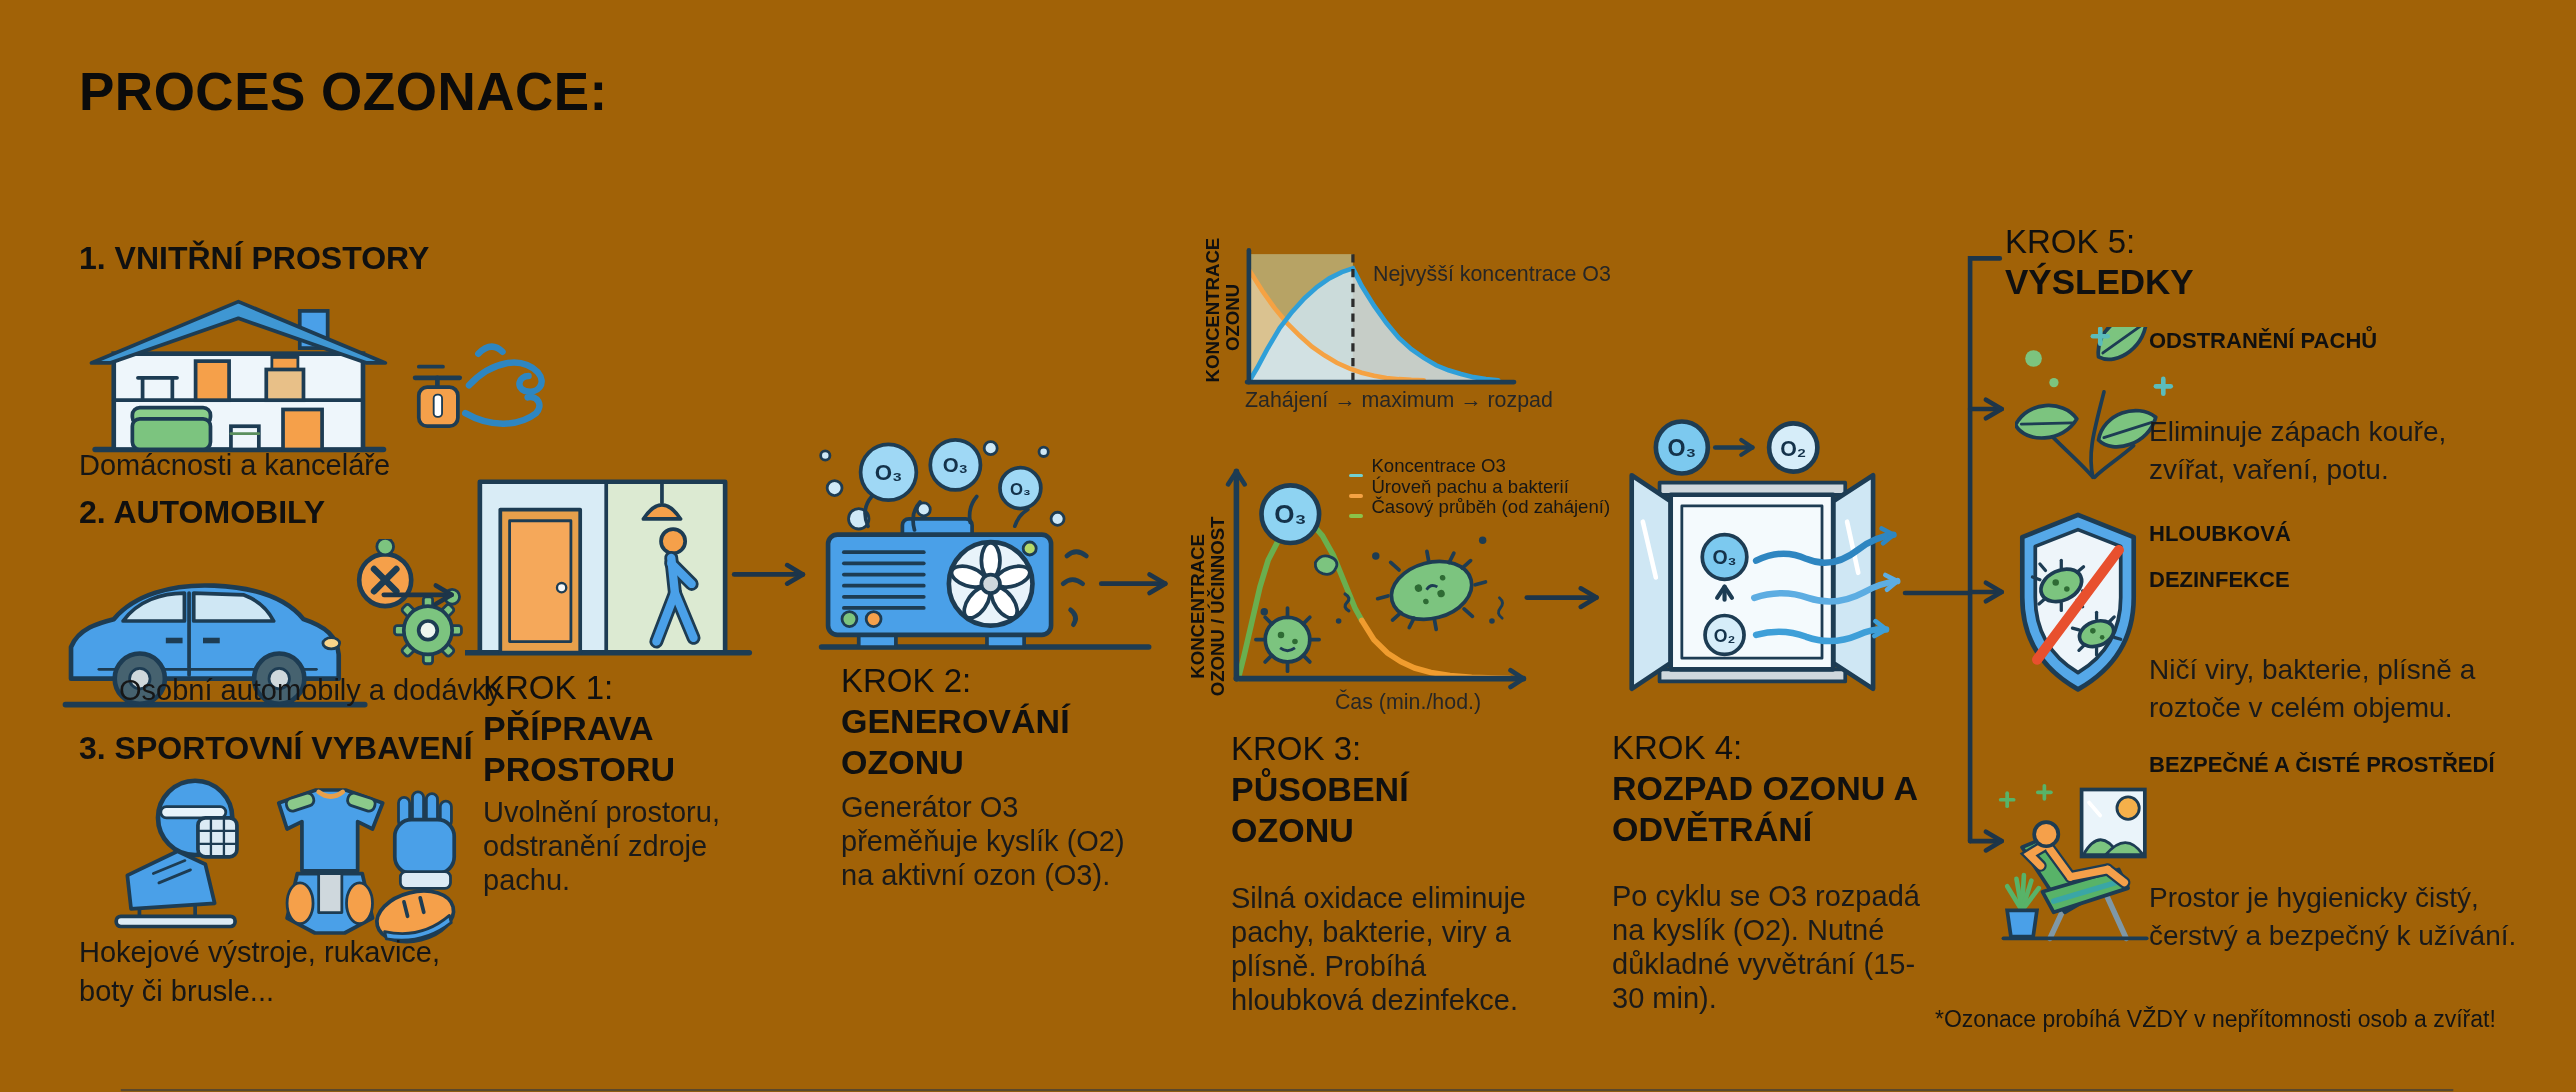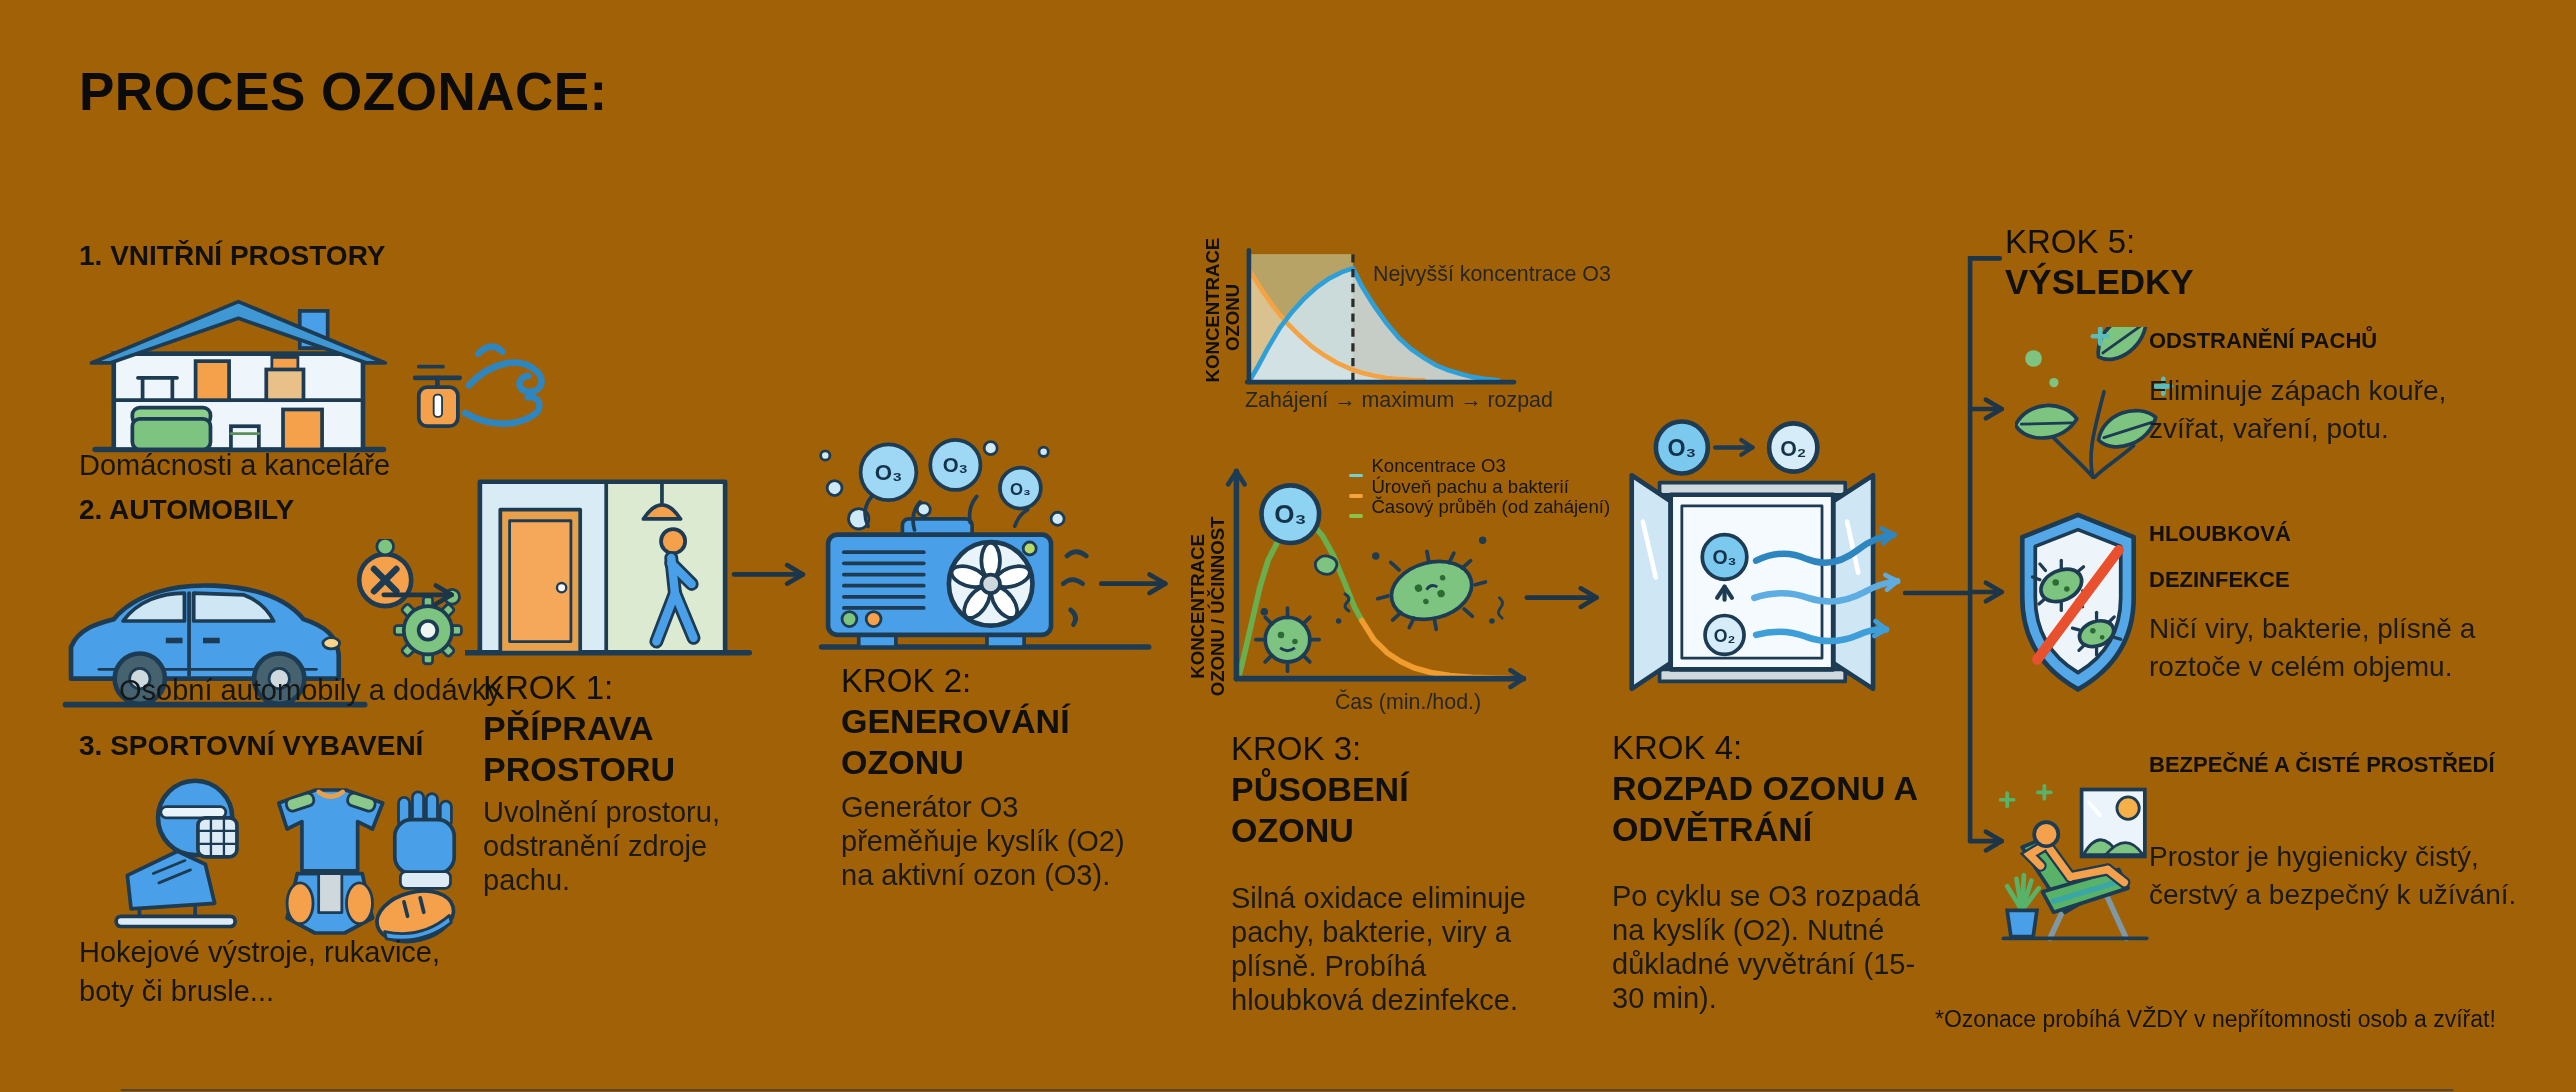--- a/index.html
+++ b/index.html
@@ -1,26 +1,26 @@
 <!DOCTYPE html>
 <html style="font-size:15px"><head>
 <meta charset="utf-8">
 <style>
   html,body{margin:0;padding:0;background:#fff;}
   #canvas{position:relative;width:2576px;height:1093px;background:#a16207;overflow:hidden;
           font-family:"Liberation Sans",sans-serif;color:#101010;}
   .abs{position:absolute;}
   .h-title{font-size:53px;font-weight:700;letter-spacing:0.5px;color:#0b0b0b;white-space:nowrap;}
-  .sec-h{font-size:28px;font-weight:700;white-space:nowrap;}
+  .sec-h{font-size:32px;font-weight:700;white-space:nowrap;}
   .cap{font-size:29px;line-height:39px;color:#161616;}
   .step-label{font-size:33px;color:#101010;white-space:nowrap;}
   .step-title{font-size:34px;font-weight:700;line-height:41px;}
   .step-desc{font-size:29px;line-height:34px;color:#1a1a1a;}
   .res-title{font-size:22px;font-weight:700;line-height:46px;}
-  .res-desc{font-size:28px;line-height:38px;color:#1a1a1a;}
+  .res-desc{font-size:28px;line-height:38px;color:#1a1a1a;margin-top:41px;}
   .axis-label{font-size:18.6px;font-weight:700;line-height:20.4px;text-align:center;color:#101010;
               transform:rotate(-90deg);white-space:nowrap;}
   .chart-note{font-size:21.4px;color:#262626;white-space:nowrap;}
   .legend-row{display:flex;align-items:flex-end;height:20.4px;font-size:18.6px;color:#161616;white-space:nowrap;}
   .dash{display:inline-block;width:14px;height:3.7px;border-radius:1.9px;margin-right:8.4px;flex:none;}
   .footnote{font-size:23px;color:#141414;white-space:nowrap;}
   svg{display:block;}
   svg text{font-family:"Liberation Sans",sans-serif;}
 </style>
 </head>

